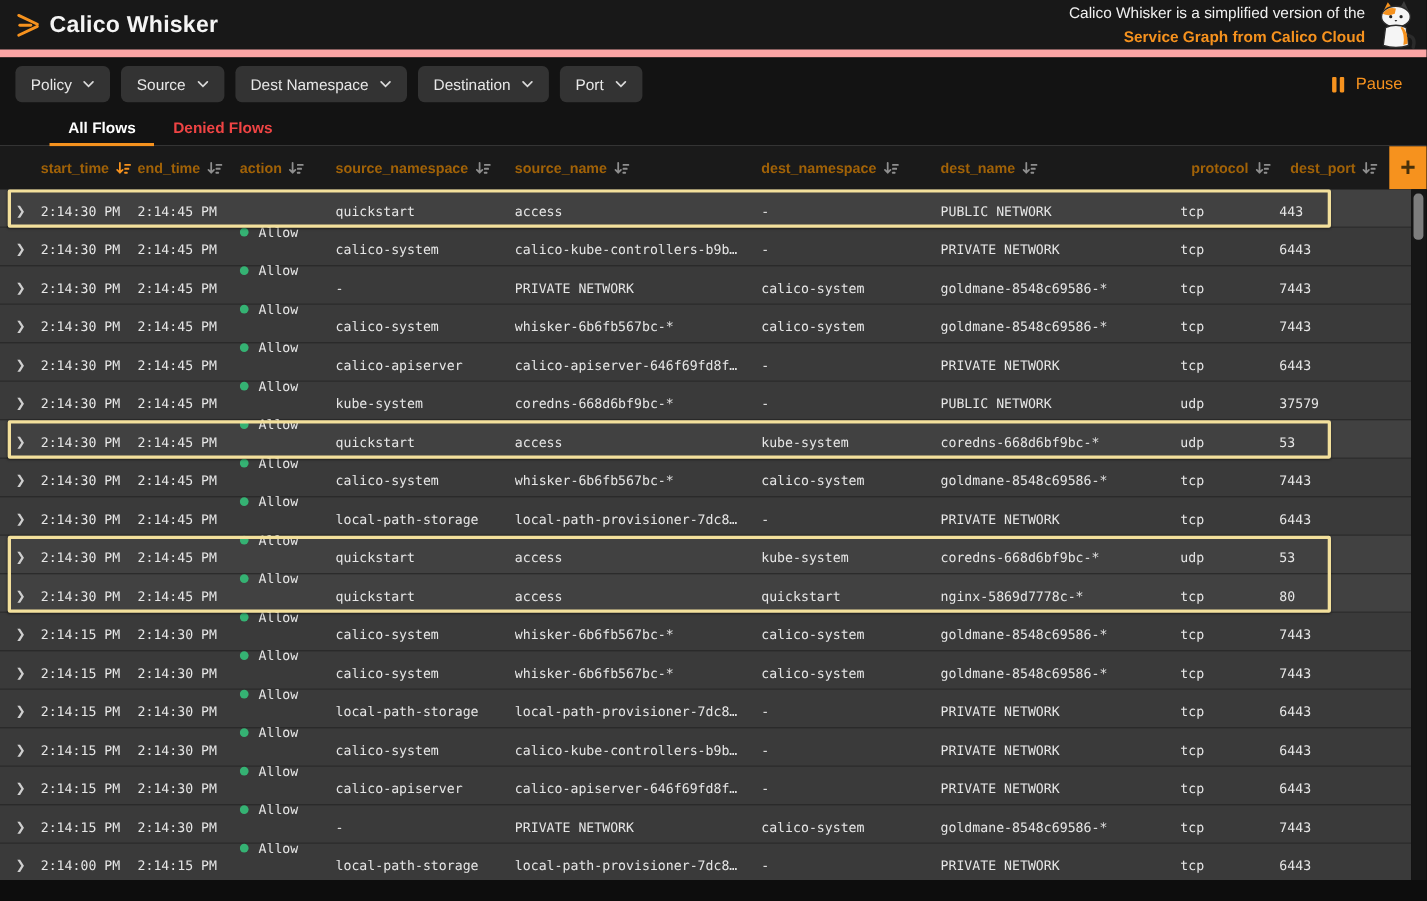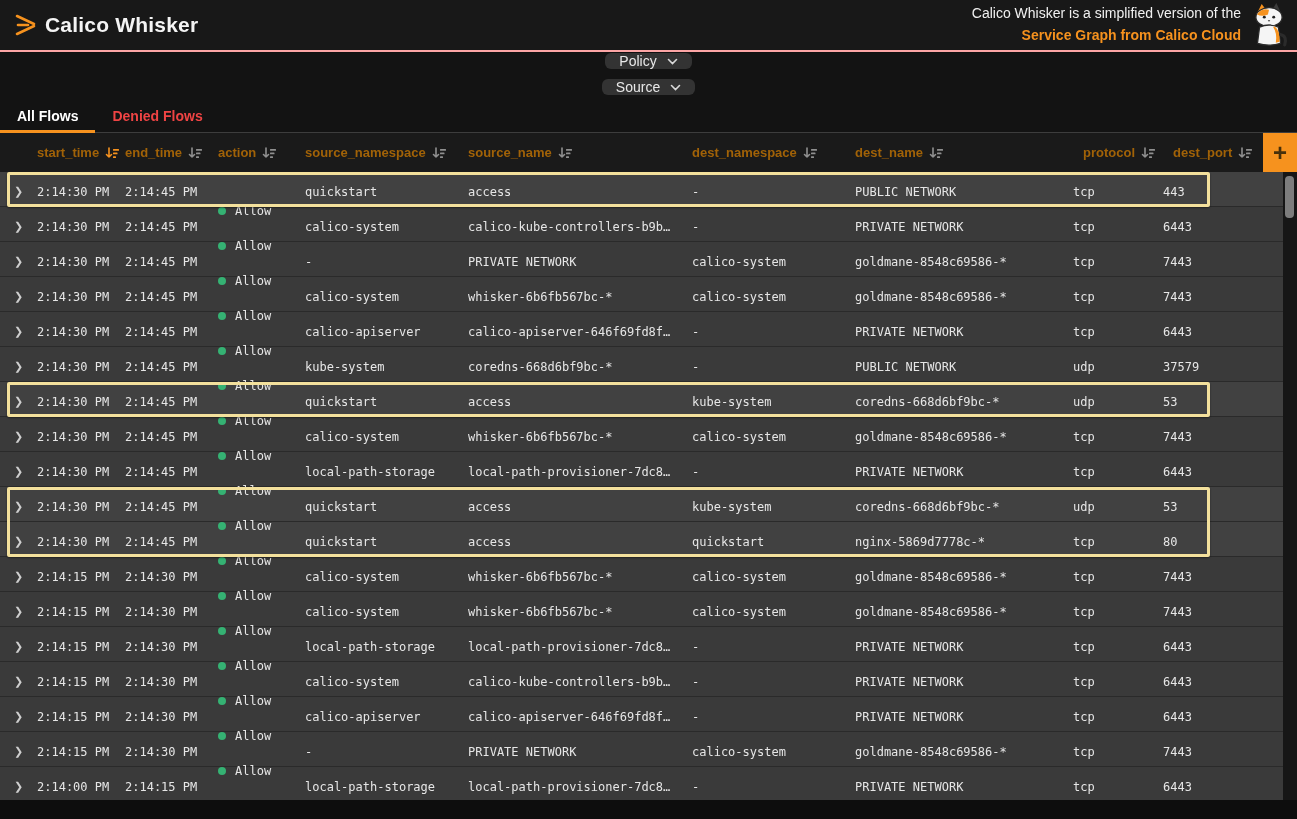--- a/index.html
+++ b/index.html
@@ -12,35 +12,34 @@
   html,body{width:1297px;height:819px;overflow:hidden;}
   body{
     background:#101010;
     font-family:"Liberation Sans", sans-serif;
     position:relative;
     color:#e8e8e8;
   }
   
   .topbar{
     position:absolute;top:0;left:0;right:0;height:52px;
-    background:#181818;border-bottom:2px solid #fca5a5;
+    background:#181818;border-bottom:7px solid #fca5a5;
     display:flex;align-items:center;justify-content:space-between;
     padding:0 8px 0 14px;
   }
   .brand{display:flex;align-items:center;gap:6px;}
   .brand-title{font-size:21px;font-weight:bold;color:#f4f4f4;letter-spacing:.2px;}
   .topbar-right{display:flex;align-items:center;gap:8px;}
   .tagline{text-align:right;font-size:14px;line-height:1.55;color:#f0f0f0;}
   .tagline a{color:var(--accent);font-weight:bold;text-decoration:none;}
   
   .filterbar{
     position:absolute;top:53px;left:0;right:0;height:47px;
     background:#131313;display:flex;align-items:center;gap:10px;
     padding:0 14px;
-    flex-direction:column;
   }
   .filter-btn{
     height:33px;background:#333333;border:none;border-radius:6px;
     color:#e8e8e8;font-family:"Liberation Sans",sans-serif;font-size:14px;
     padding:0 14px;display:flex;align-items:center;gap:10px;cursor:pointer;
   }
   .pause-btn{
     margin-left:auto;background:none;border:none;cursor:pointer;
     display:flex;align-items:center;gap:10px;color:var(--accent);
     font-family:"Liberation Sans",sans-serif;font-size:15px;font-weight:500;
@@ -52,21 +51,21 @@
   .tabbar{
     position:absolute;top:100px;left:0;right:0;height:33px;
     background:#131313;border-bottom:1px solid #3d3d3d;
     display:flex;align-items:stretch;
   }
   .tab{
     padding:0 17px;display:flex;align-items:center;font-size:14px;font-weight:bold;
     color:#ef4444;cursor:pointer;position:relative;background:none;border:none;
     font-family:"Liberation Sans",sans-serif;
   }
-  .tab.active{color:#ffffff;}
+  .tab.active{color:#ffffff;margin-left:45px;}
   .tab.active::after{
     content:"";position:absolute;left:0;right:0;bottom:-1px;height:3px;
     background:var(--accent);
   }
   
   .thead{
     position:absolute;top:133px;left:0;width:1283px;height:39px;
     background:#1a1a1a;display:grid;grid-template-columns:var(--cols);
     align-items:center;
   }

